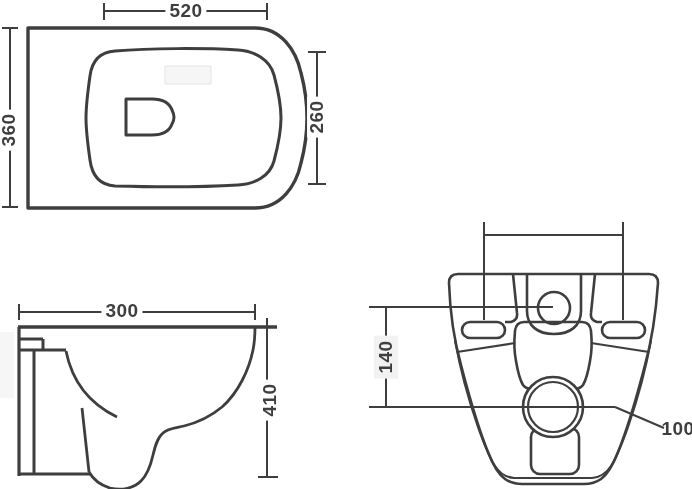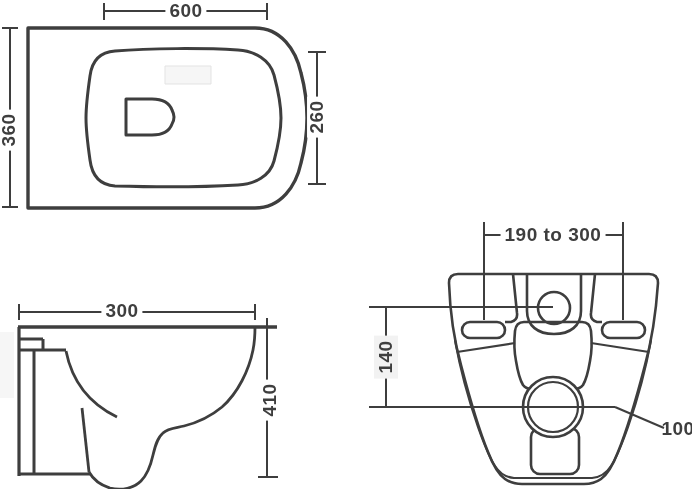--- a/index.html
+++ b/index.html
@@ -83,22 +83,21 @@
         <path d="M 484 222 V 320 M 623 222 V 320"></path>
         <path d="M 484 235 H 623"></path>
         <path d="M 386 307 V 407"></path>
         <path d="M 369 307 H 553"></path>
         <path d="M 369 407 H 615"></path>
         <path d="M 615 407 L 664 428"></path>
       </g>
     </g>
   </svg>
 
-  <div class="dim-label" style="left:186px;top:11px">600</div>
+  <div class="dim-label" style="left:186px;top:11px">520</div>
   <div class="dim-label vert" style="left:9px;top:130px">360</div>
   <div class="dim-label vert" style="left:317px;top:117px">260</div>
   <div class="dim-label" style="left:122px;top:311px">300</div>
   <div class="dim-label vert" style="left:270px;top:400px">410</div>
-  <div class="dim-label" style="left:553px;top:235px">190 to 300</div>
   <div class="dim-label vert graybg" style="left:386px;top:357px">140</div>
   <div class="dim-label nobg" style="left:678px;top:429px">100</div>
 
 </div>
 
 </body></html>

